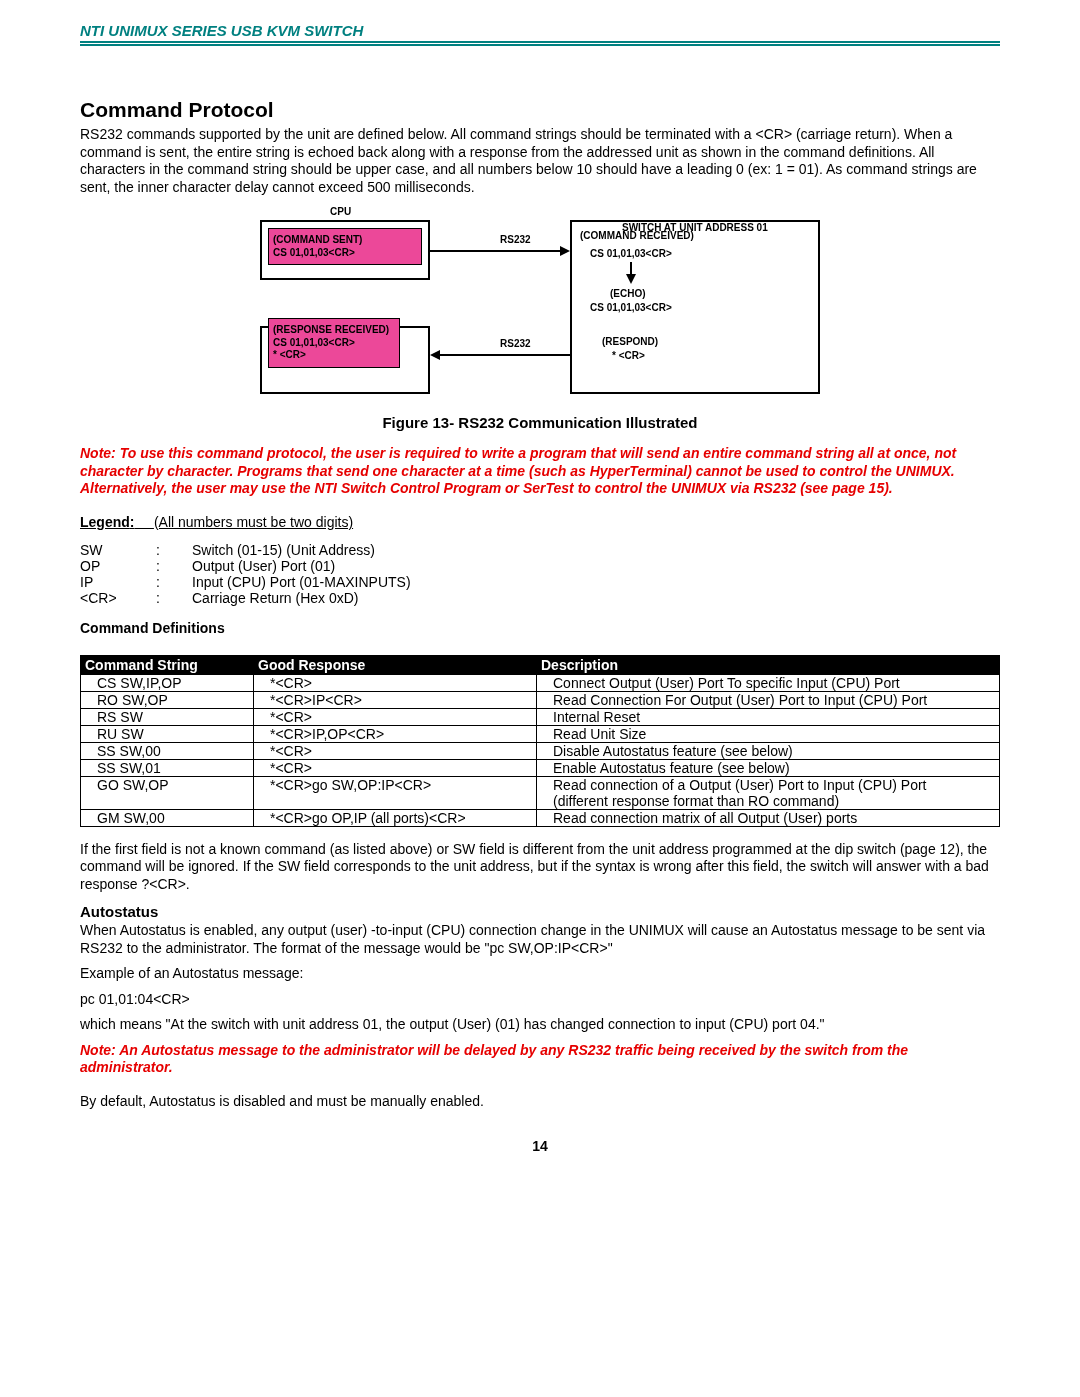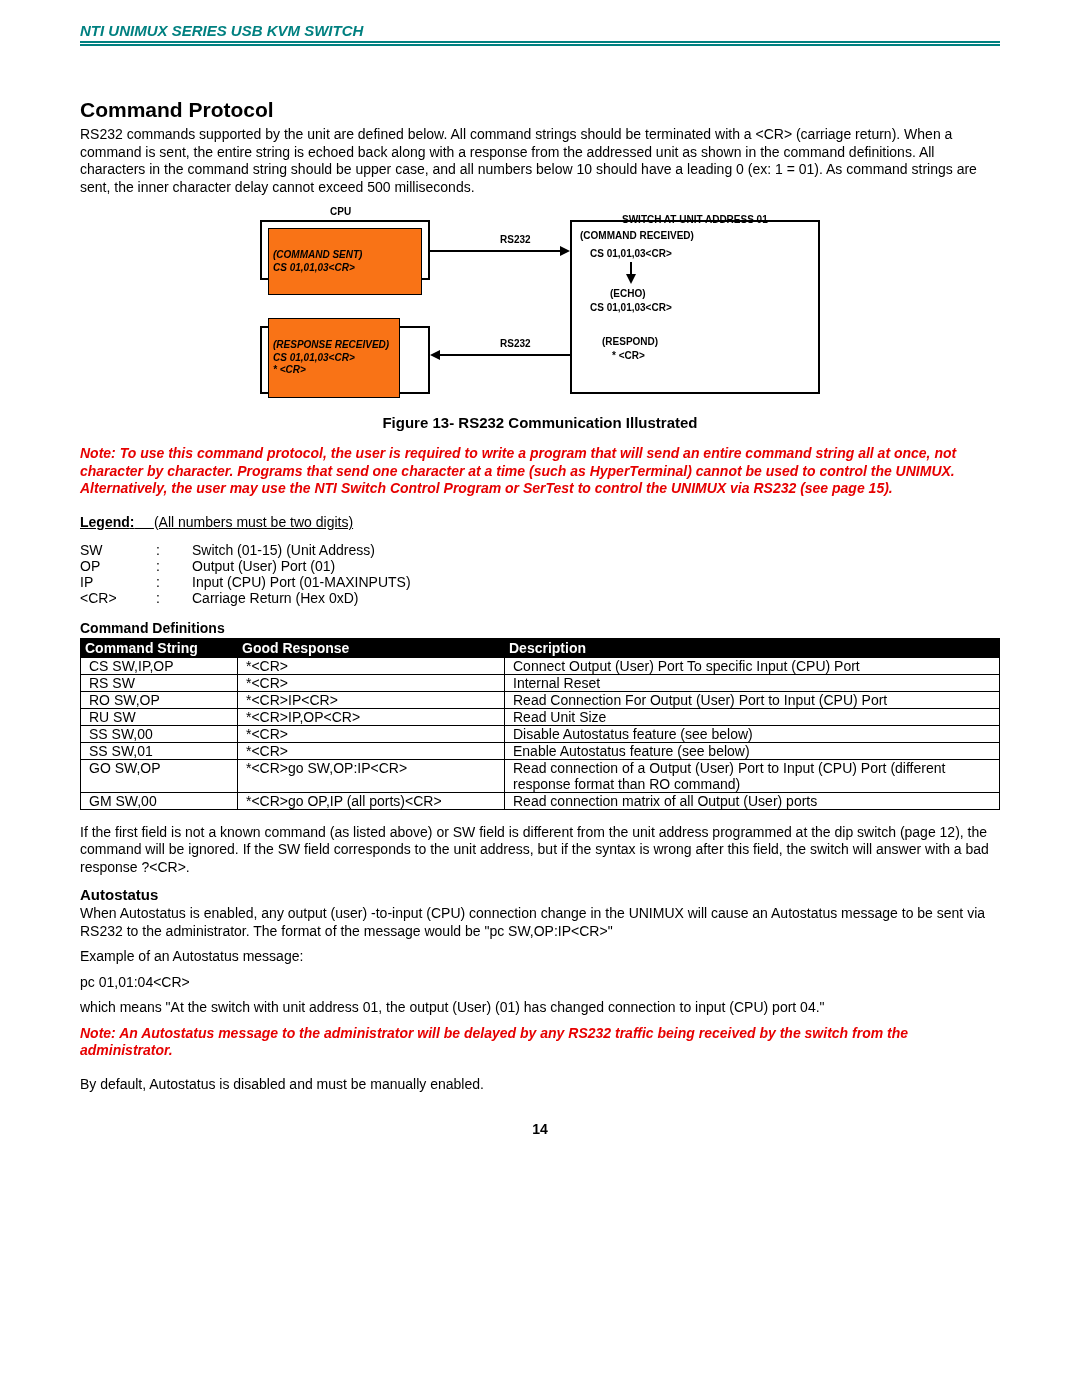--- a/index.html
+++ b/index.html
@@ -73,41 +73,41 @@
     font-size: 14px;
     border-collapse: collapse;
     margin-bottom: 14px;
   }
   .legend-table td { padding: 0 6px 0 0; vertical-align: top; }
   .legend-table td.c1 { width: 70px; }
   .legend-table td.c2 { width: 30px; }
   .cmd-def-title {
     font-weight: bold;
     font-size: 14px;
-    margin-bottom: 2px;
+    margin-bottom: 19px;
   }
   table.cmd {
     width: 100%;
     border-collapse: collapse;
     font-size: 14px;
     margin-bottom: 14px;
   }
   table.cmd th {
     background: #000;
     color: #fff;
     text-align: left;
     font-weight: bold;
     padding: 1px 4px;
     border: 1px solid #000;
   }
   table.cmd td {
     border-left: 1px solid #000;
     border-right: 1px solid #000;
     border-bottom: 1px solid #000;
-    padding: 0px 8px;
+    padding: 0px 16px;
     vertical-align: top;
   }
   table.cmd th:nth-child(1), table.cmd td:nth-child(1){ width: 140px; }
   table.cmd th:nth-child(2), table.cmd td:nth-child(2){ width: 250px; }
   .sub-h {
     font-weight: bold;
     font-size: 15px;
     margin: 10px 0 2px 0;
   }
   .indent {
@@ -129,24 +129,23 @@
   }
   .box-outer {
     position: absolute;
     border: 2px solid #000;
     box-sizing: border-box;
   }
   .box-inner {
     position: absolute;
     border: 1px solid #000;
     box-sizing: border-box;
-    padding: 20px 4px;
+    padding: 5px 4px;
     line-height: 1.25;
-    background:#f97316;
-    font-style:italic;
+    background:#ec4899;
   }
   .lbl {
     position: absolute;
     font-size: 10px;
     font-weight: bold;
     line-height:1.2;
   }
   .arrow-line {
     position:absolute;
     background:#000;
@@ -180,21 +179,21 @@
   <div class="header-title">NTI UNIMUX SERIES USB KVM SWITCH</div>
   <div class="divider"></div>
 
   <h2 class="section">Command Protocol</h2>
   <p class="body">RS232 commands supported by the unit are defined below. All command strings should be terminated with a &lt;CR&gt; (carriage return). When a command is sent, the entire string is echoed back along with a response from the addressed unit as shown in the command definitions.  All characters in the command string should be upper case, and all numbers below 10 should have a leading 0 (ex: 1 = 01).   As command strings are sent, the inner character delay cannot exceed 500 milliseconds.</p>
 
   <div class="diagram-wrap">
     <div class="diag">
 
       <div class="lbl" style="left:70px;top:0;">CPU</div>
-      <div class="lbl" style="left:362px;top:8px;">SWITCH AT UNIT ADDRESS 01</div>
+      <div class="lbl" style="left:362px;top:16px;">SWITCH AT UNIT ADDRESS 01</div>
 
       <div class="box-outer" style="left:0;top:14px;width:170px;height:60px;"></div>
       <div class="box-inner" style="left:8px;top:22px;width:154px;">
         <div>(COMMAND SENT)</div>
         <div>CS 01,01,03&lt;CR&gt;</div>
       </div>
 
       <div class="box-outer" style="left:0;top:120px;width:170px;height:68px;"></div>
       <div class="box-inner" style="left:8px;top:112px;width:132px;">
         <div>(RESPONSE RECEIVED)</div>
@@ -269,28 +268,28 @@
         <th>Description</th>
       </tr>
     </thead>
     <tbody id="cmd-body">
         <tr>
           <td>CS SW,IP,OP</td>
           <td>*&lt;CR&gt;</td>
           <td>Connect Output (User) Port  To specific Input (CPU) Port</td>
         </tr>
         <tr>
+          <td>RO SW,OP</td>
+          <td>*&lt;CR&gt;IP&lt;CR&gt;</td>
+          <td>Read Connection For Output  (User) Port to Input (CPU) Port</td>
+        </tr>
+        <tr>
           <td>RS SW</td>
           <td>*&lt;CR&gt;</td>
           <td>Internal Reset</td>
-        </tr>
-        <tr>
-          <td>RO SW,OP</td>
-          <td>*&lt;CR&gt;IP&lt;CR&gt;</td>
-          <td>Read Connection For Output  (User) Port to Input (CPU) Port</td>
         </tr>
         <tr>
           <td>RU SW</td>
           <td>*&lt;CR&gt;IP,OP&lt;CR&gt;</td>
           <td>Read Unit Size</td>
         </tr>
         <tr>
           <td>SS SW,00</td>
           <td>*&lt;CR&gt;</td>
           <td>Disable Autostatus feature (see below)</td>

